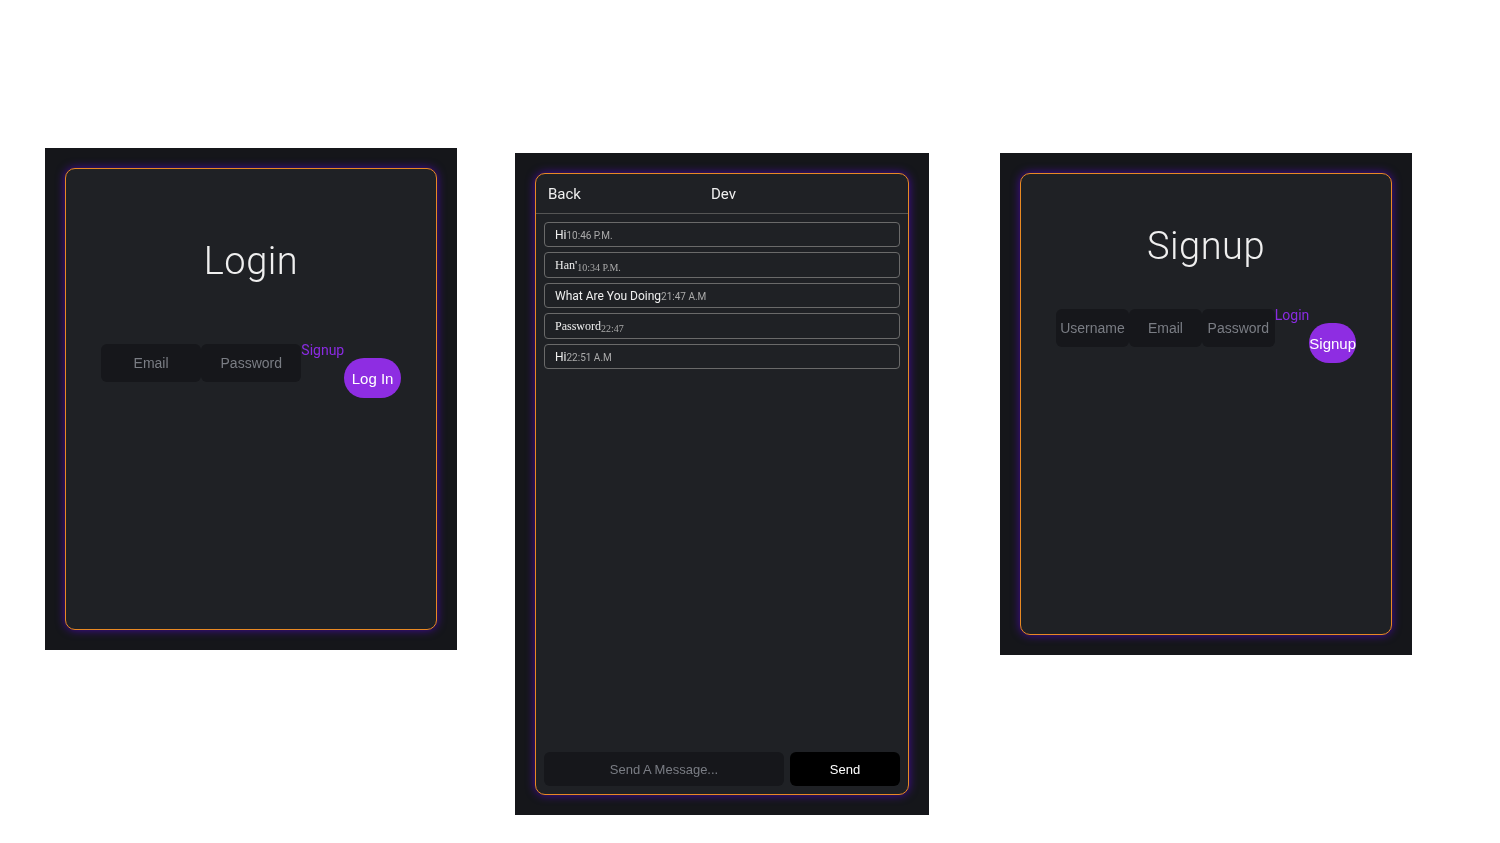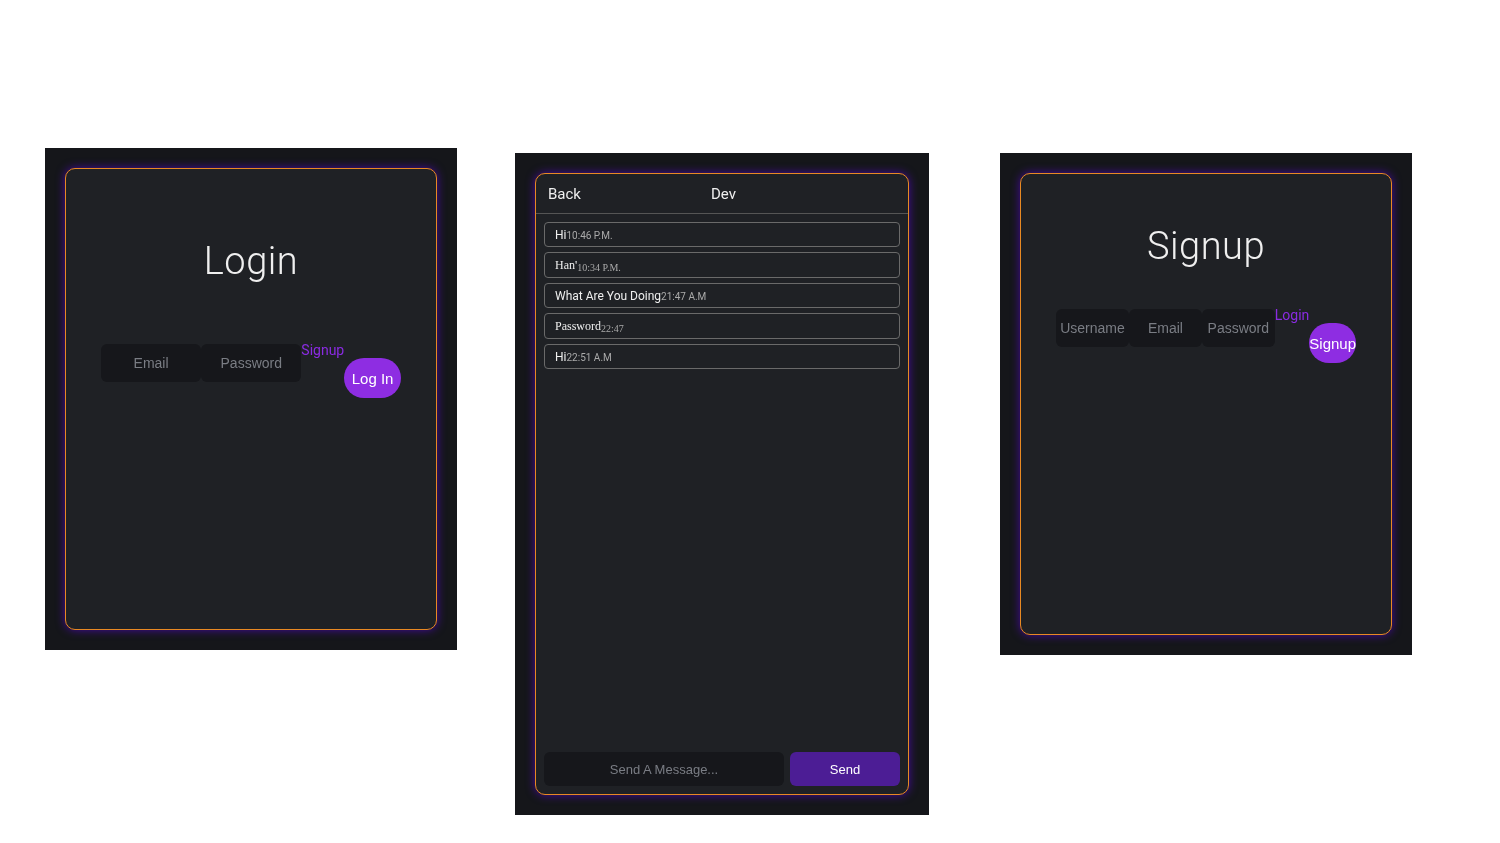--- a/index.html
+++ b/index.html
@@ -167,21 +167,21 @@
       border-radius: 6px;
       color: #aaa;
       font-size: 13px;
       text-align: center;
       outline: none;
     }
     .chat-input::placeholder {
       color: #7a7d84;
     }
     .send-button {
-      background: #4c1d95;
+      background: #000000;
       color: #ffffff;
       border: none;
       border-radius: 6px;
       font-size: 13px;
       width: 110px;
       height: 34px;
       cursor: pointer;
     }
   </style>
 </head>

